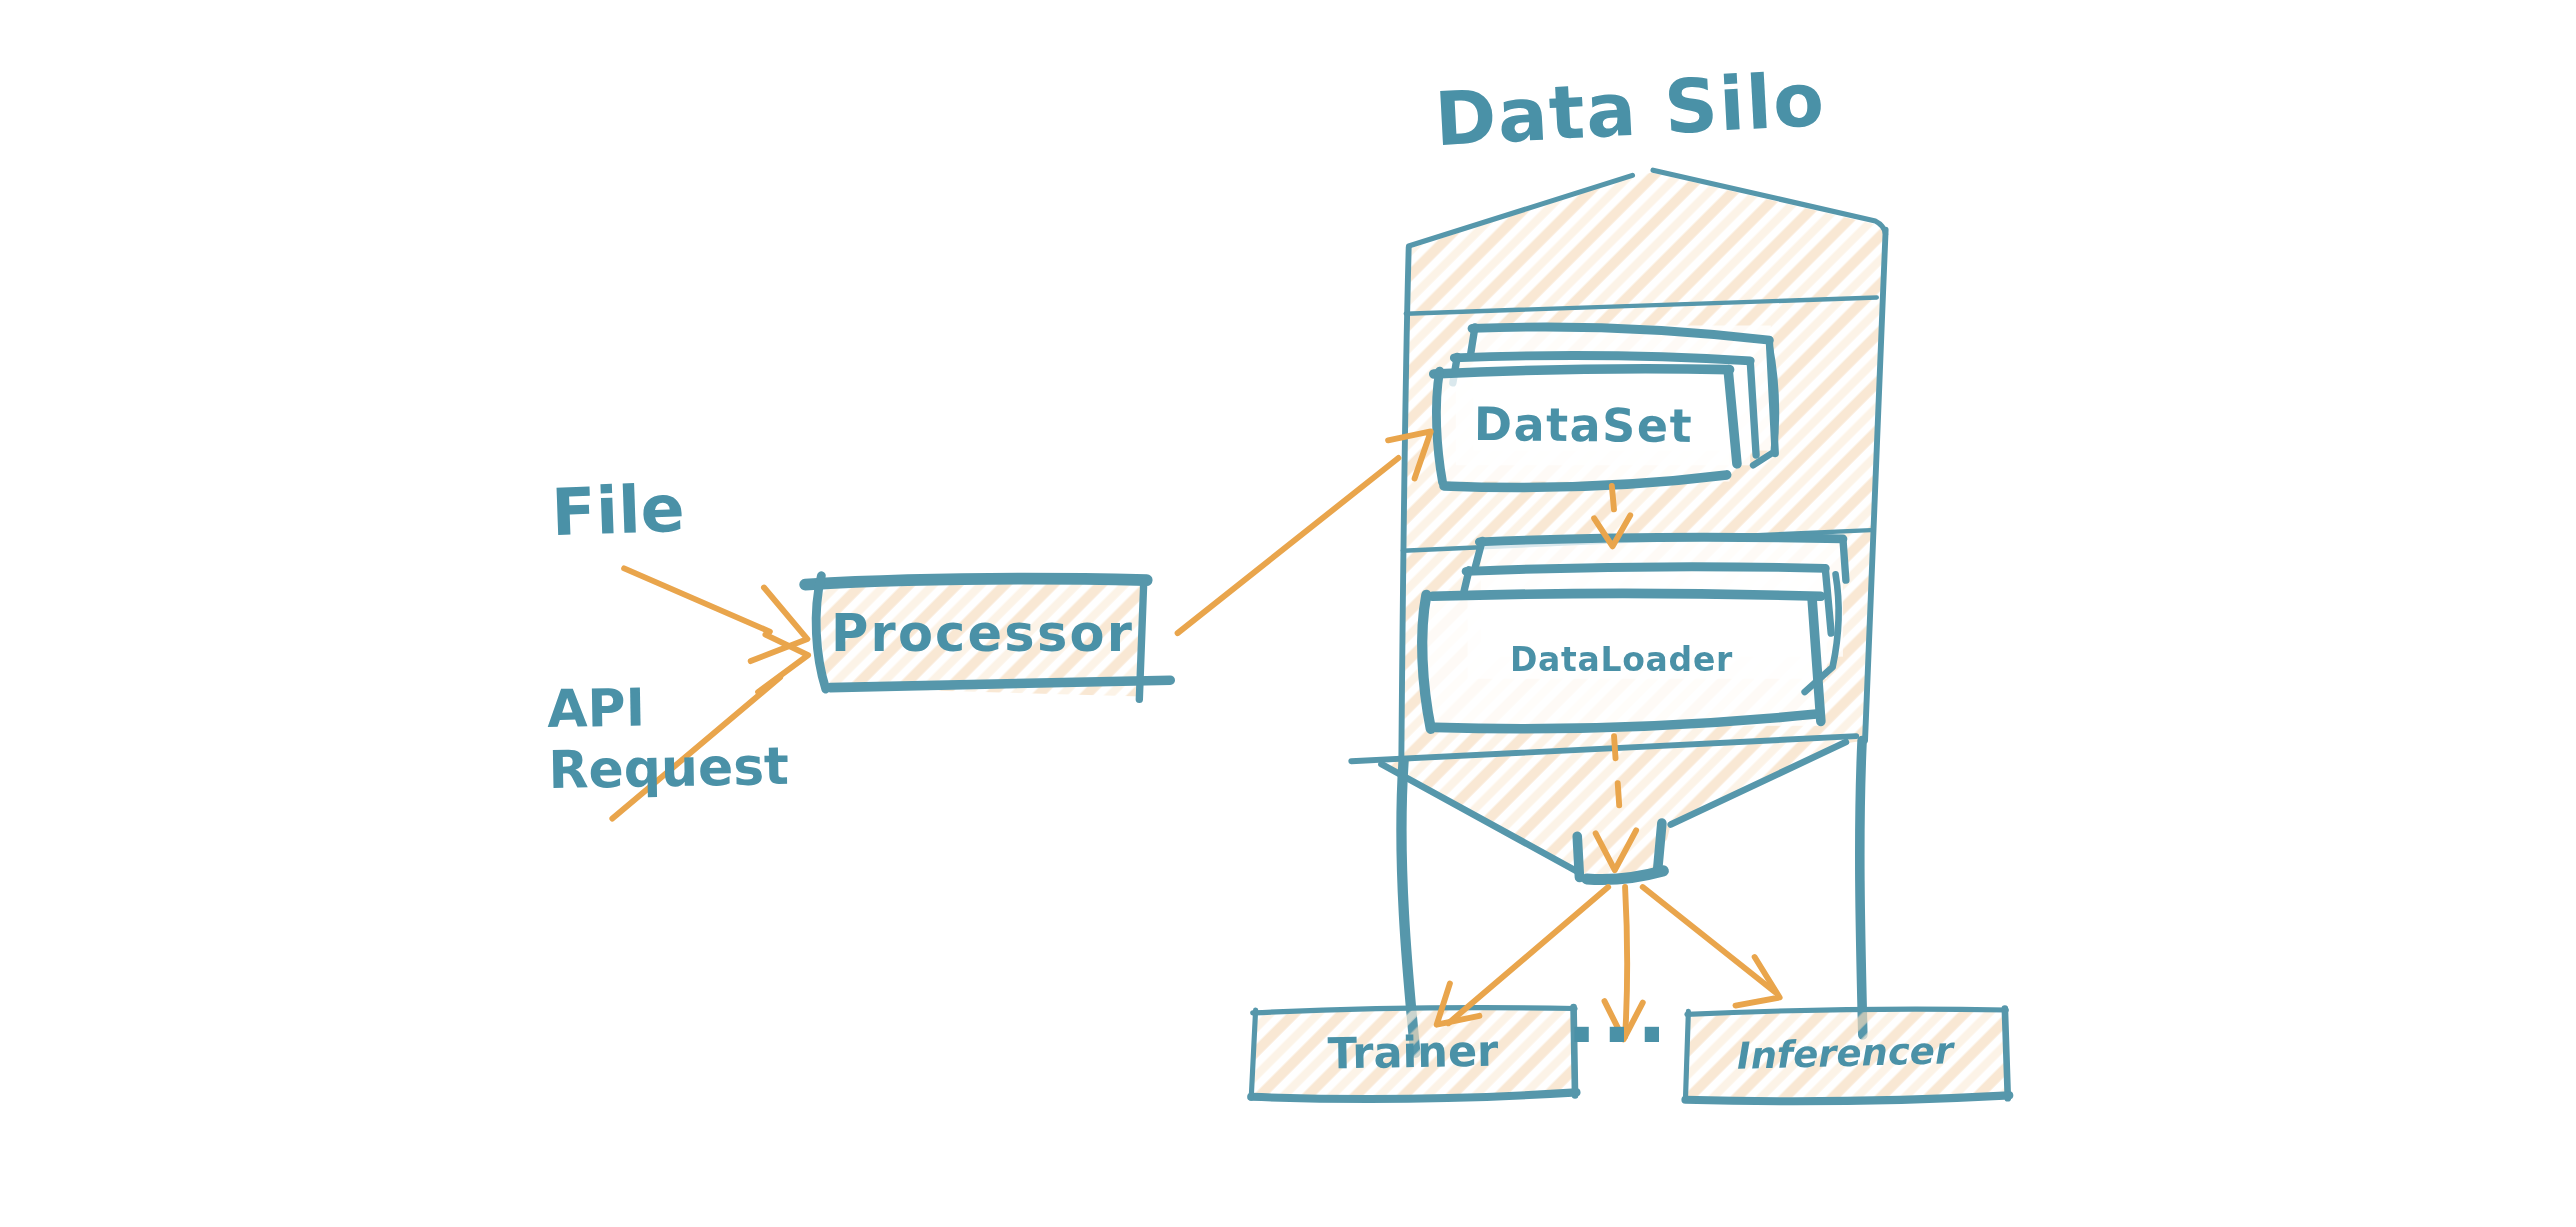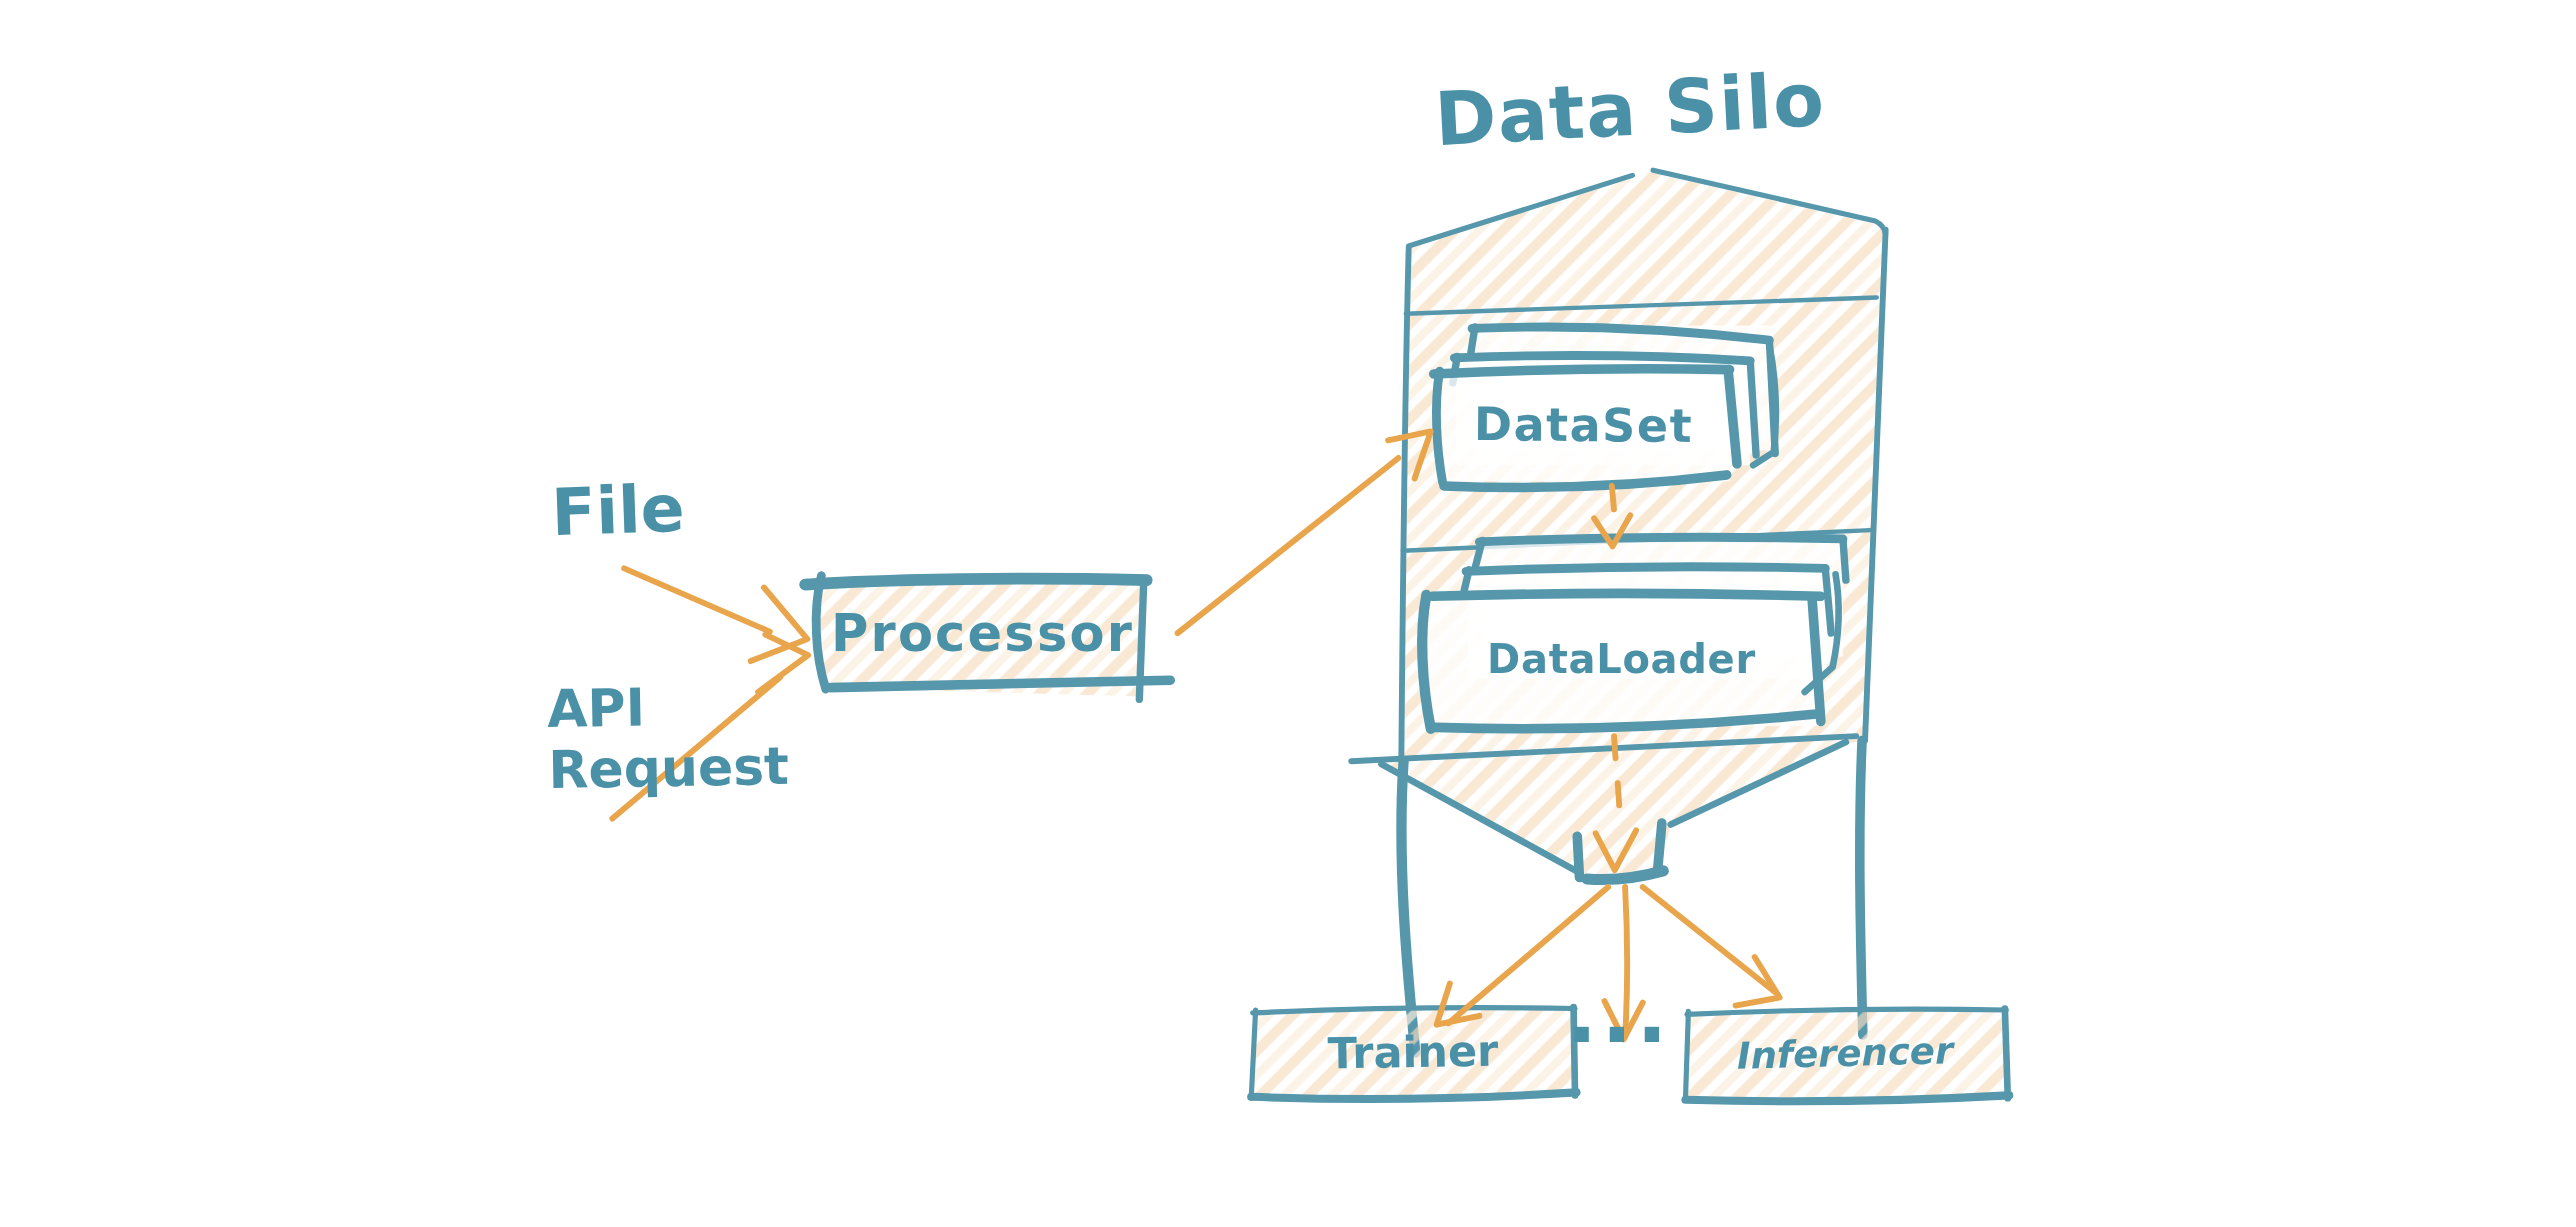--- a/index.html
+++ b/index.html
@@ -15,21 +15,21 @@
     position:absolute;color:#4a91a7;font-weight:bold;
     display:flex;align-items:center;justify-content:center;
     text-align:center;white-space:nowrap;
   }
   .lbl-title{left:1457px;top:57px;width:346px;height:103px;font-size:74px;letter-spacing:1.5px;transform:rotate(-3deg);}
   .lbl-file{left:526px;top:470px;width:184px;height:81px;font-size:65px;transform:rotate(-2deg);}
   .lbl-api{left:548px;top:677px;width:243px;height:147px;font-size:52px;line-height:1.18;
            flex-direction:column;align-items:flex-start;justify-content:flex-start;transform:rotate(-1deg);}
   .lbl-processor{left:817px;top:578px;width:331px;height:110px;font-size:51px;letter-spacing:2.2px;}
   .lbl-dataset{left:1437px;top:369px;width:293px;height:112px;font-size:46px;letter-spacing:1.5px;transform:rotate(0.5deg);}
-  .lbl-dataloader{left:1423px;top:593px;width:397px;height:132px;font-size:40px;letter-spacing:0.7px;text-align:right;}
+  .lbl-dataloader{left:1423px;top:593px;width:397px;height:132px;font-size:33px;letter-spacing:0.7px;text-align:right;}
   .lbl-trainer{left:1251px;top:1008px;width:324px;height:87px;font-size:43px;transform:rotate(-1deg);}
   .lbl-ellipsis{left:1582px;top:980px;width:74px;height:81px;font-size:81px;letter-spacing:4.4px;
                 align-items:flex-end;justify-content:center;}
   .lbl-inferencer{left:1684px;top:1010px;width:322px;height:87px;font-size:37px;font-style:italic;transform:rotate(-1.5deg);}
 </style>
 </head>
 <body>
 
 <div class="canvas">
 

